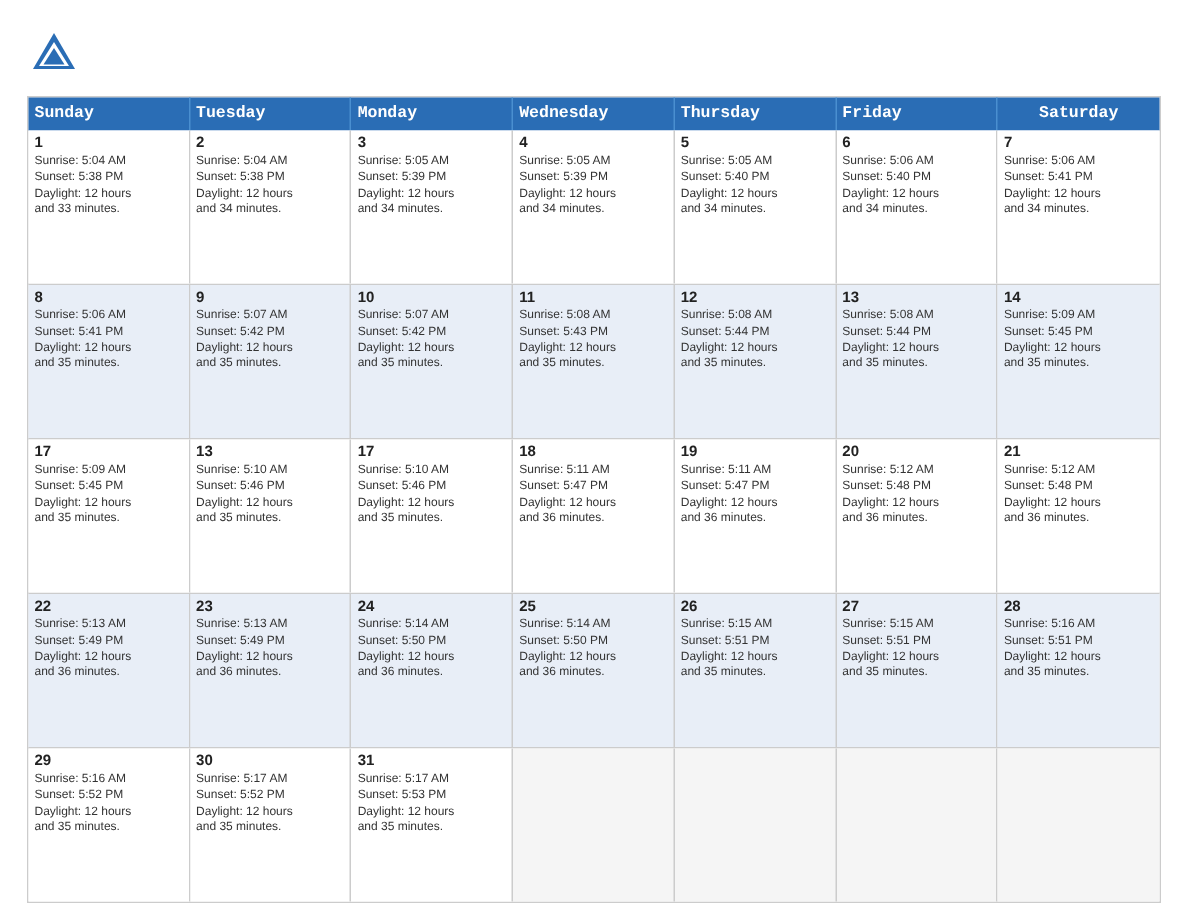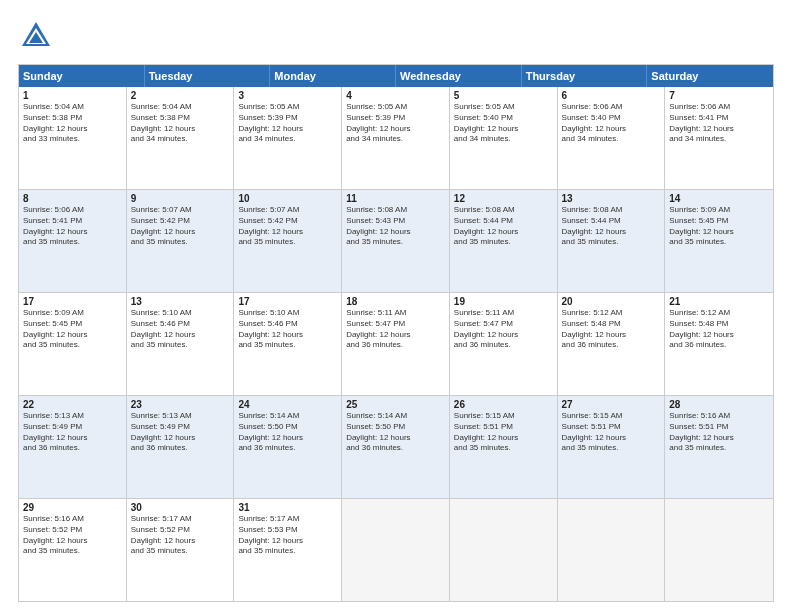--- a/index.html
+++ b/index.html
@@ -61,32 +61,33 @@
       color: #444;
     }
     .calendar {
       flex: 1;
       display: flex;
       flex-direction: column;
       border: 1px solid #ccc;
     }
     .cal-header-row {
       display: grid;
-      grid-template-columns: repeat(6, 1fr);
+      grid-template-columns: repeat(7, 1fr);
       background: #2a6db5;
+      font-family: Liberation Mono, monospace;
     }
     .cal-header-cell {
       color: #fff;
       font-size: 11px;
       font-weight: bold;
       padding: 5px 4px;
       text-align: left;
       border-right: 1px solid #4a8fd0;
     }
-    .cal-header-cell:last-child { border-right: none; }
+    .cal-header-cell:last-child { border-right: none; text-align: center; }
     .cal-body {
       display: flex;
       flex-direction: column;
       flex: 1;
     }
     .cal-row {
       display: grid;
       grid-template-columns: repeat(7, 1fr);
       flex: 1;
       border-bottom: 1px solid #ccc;
@@ -139,20 +140,21 @@
     </div>
   </div>
 
   <div class="calendar">
     <div class="cal-header-row">
     <div class="cal-header-cell">Sunday</div>
         <div class="cal-header-cell">Tuesday</div>
         <div class="cal-header-cell">Monday</div>
         <div class="cal-header-cell">Wednesday</div>
         <div class="cal-header-cell">Thursday</div>
+        <div class="cal-header-cell">Friday</div>
         <div class="cal-header-cell">Saturday</div>
       </div>
     <div class="cal-body">
     <div class="cal-row">
           <div class="cal-cell">
             <span class="day-num">1</span>
             <div class="cell-text" style="white-space: pre-line;">Sunrise: 5:04 AM
 Sunset: 5:38 PM
 Daylight: 12 hours
 and 33 minutes.</div>

